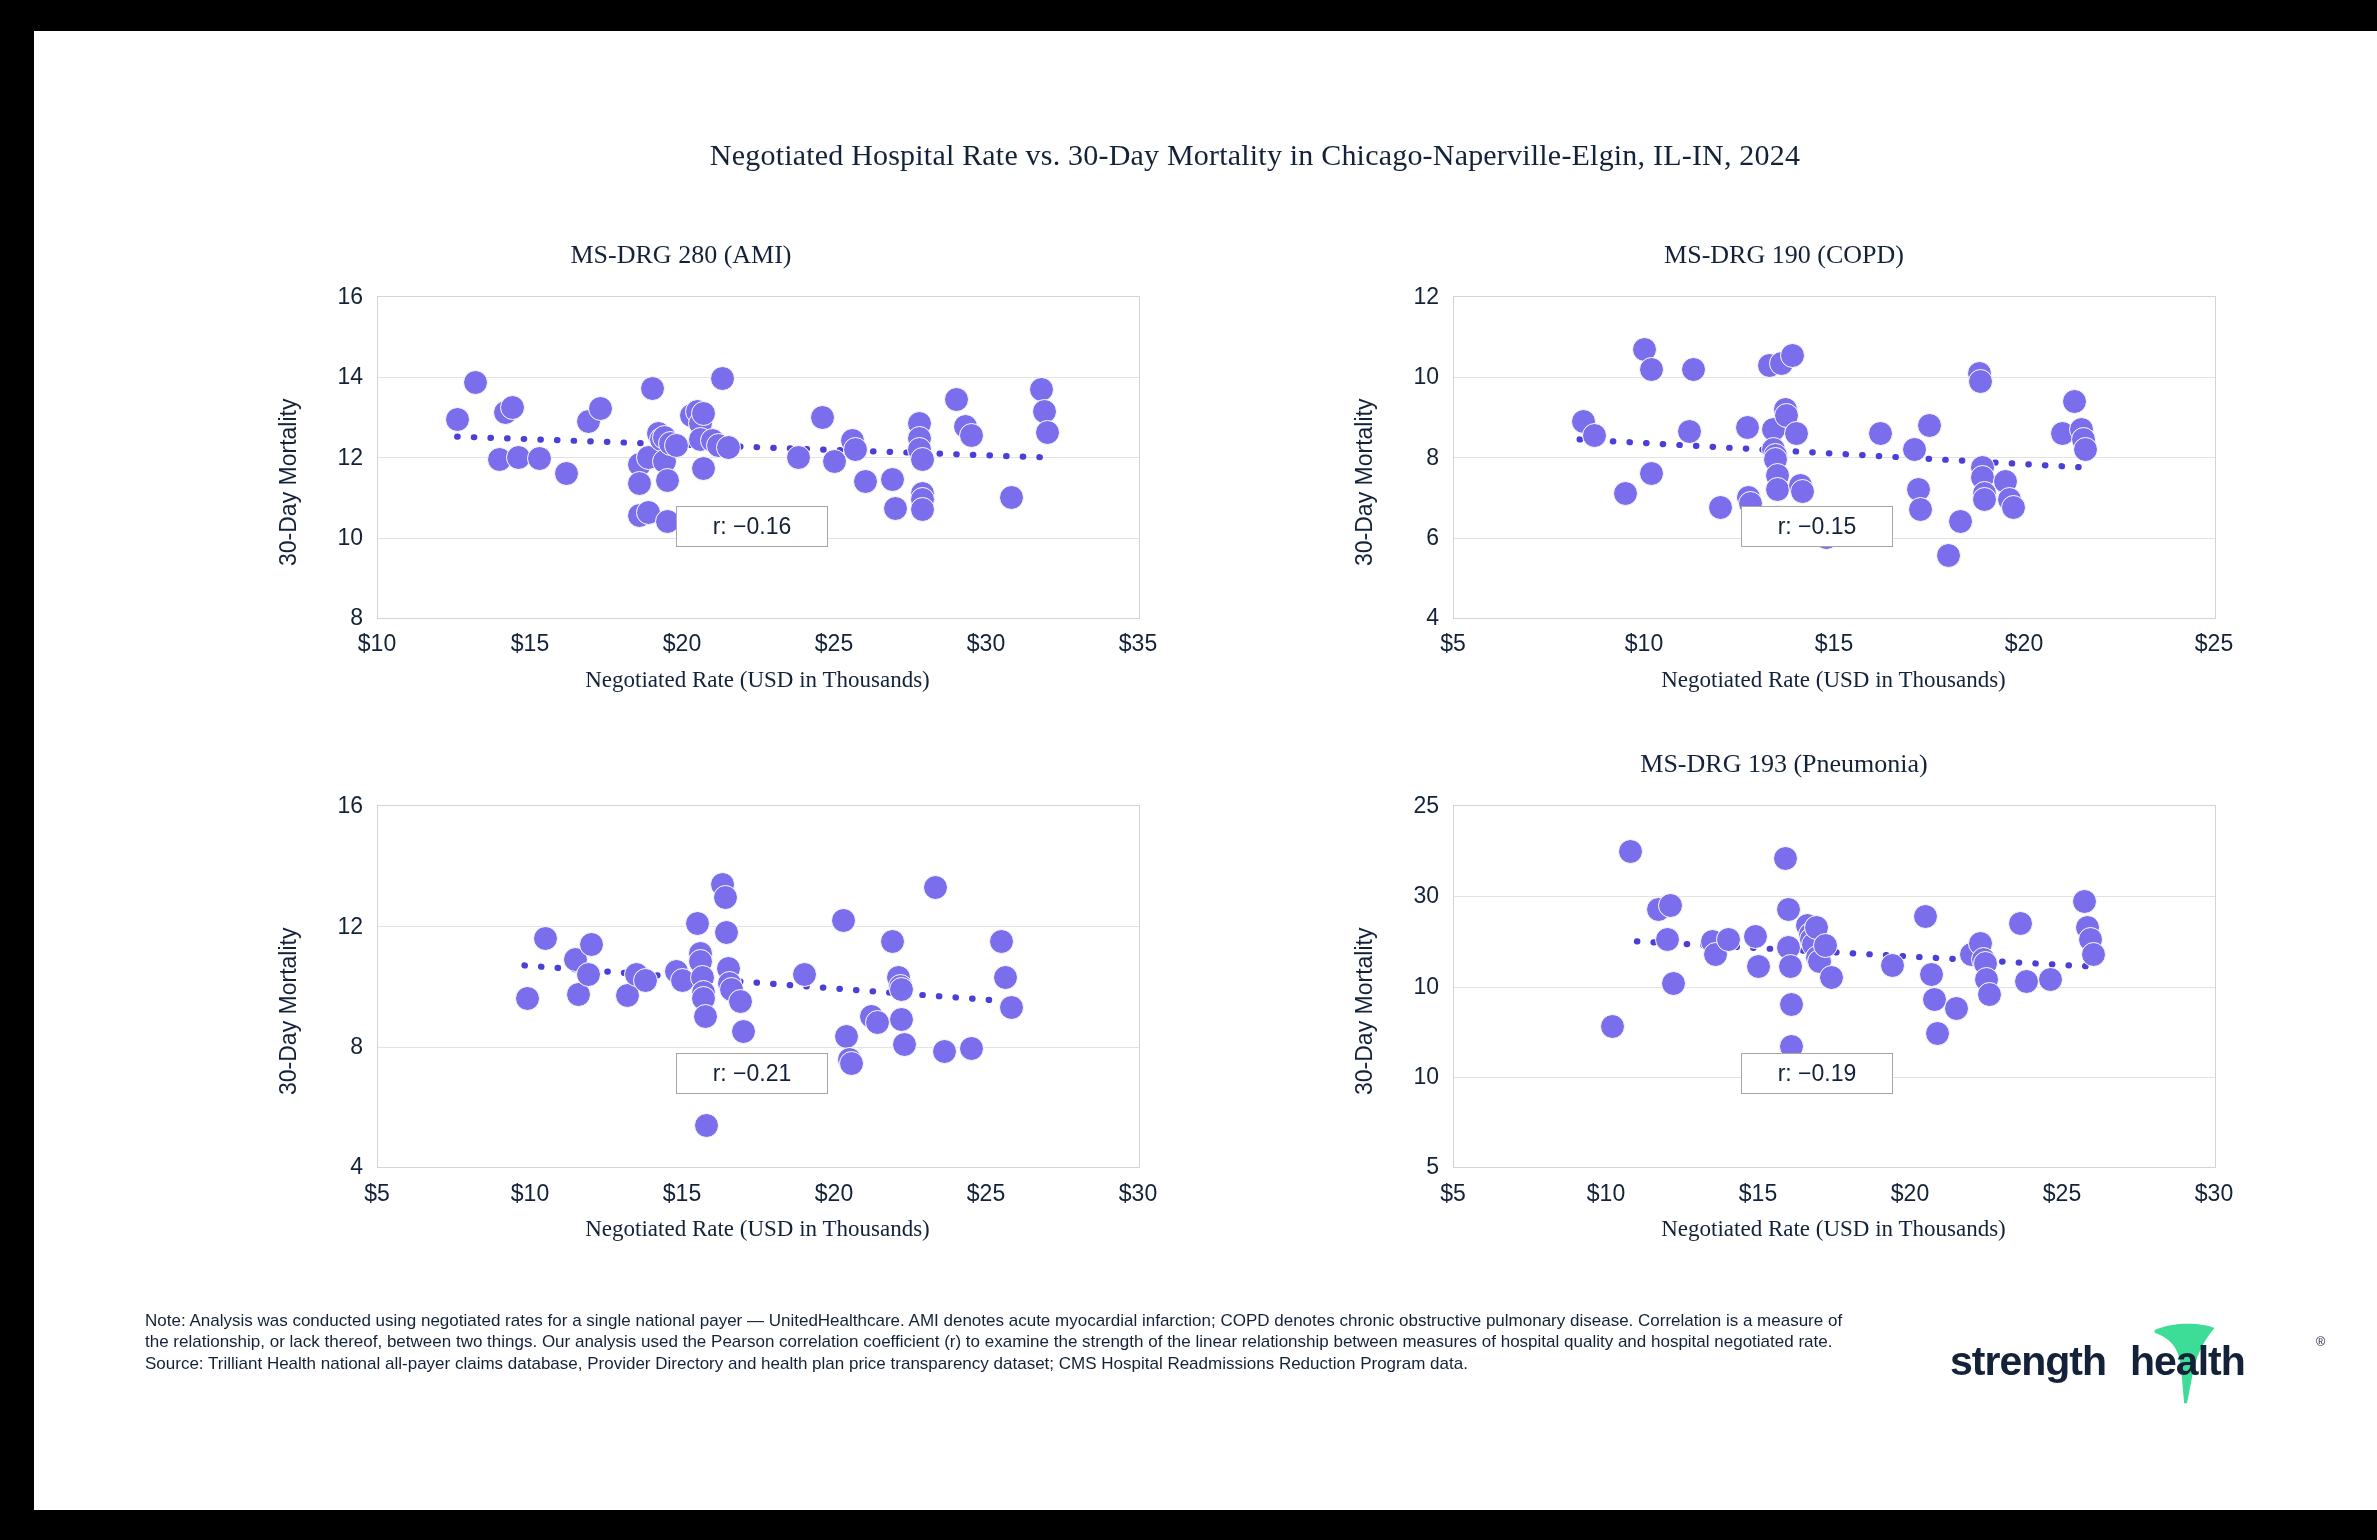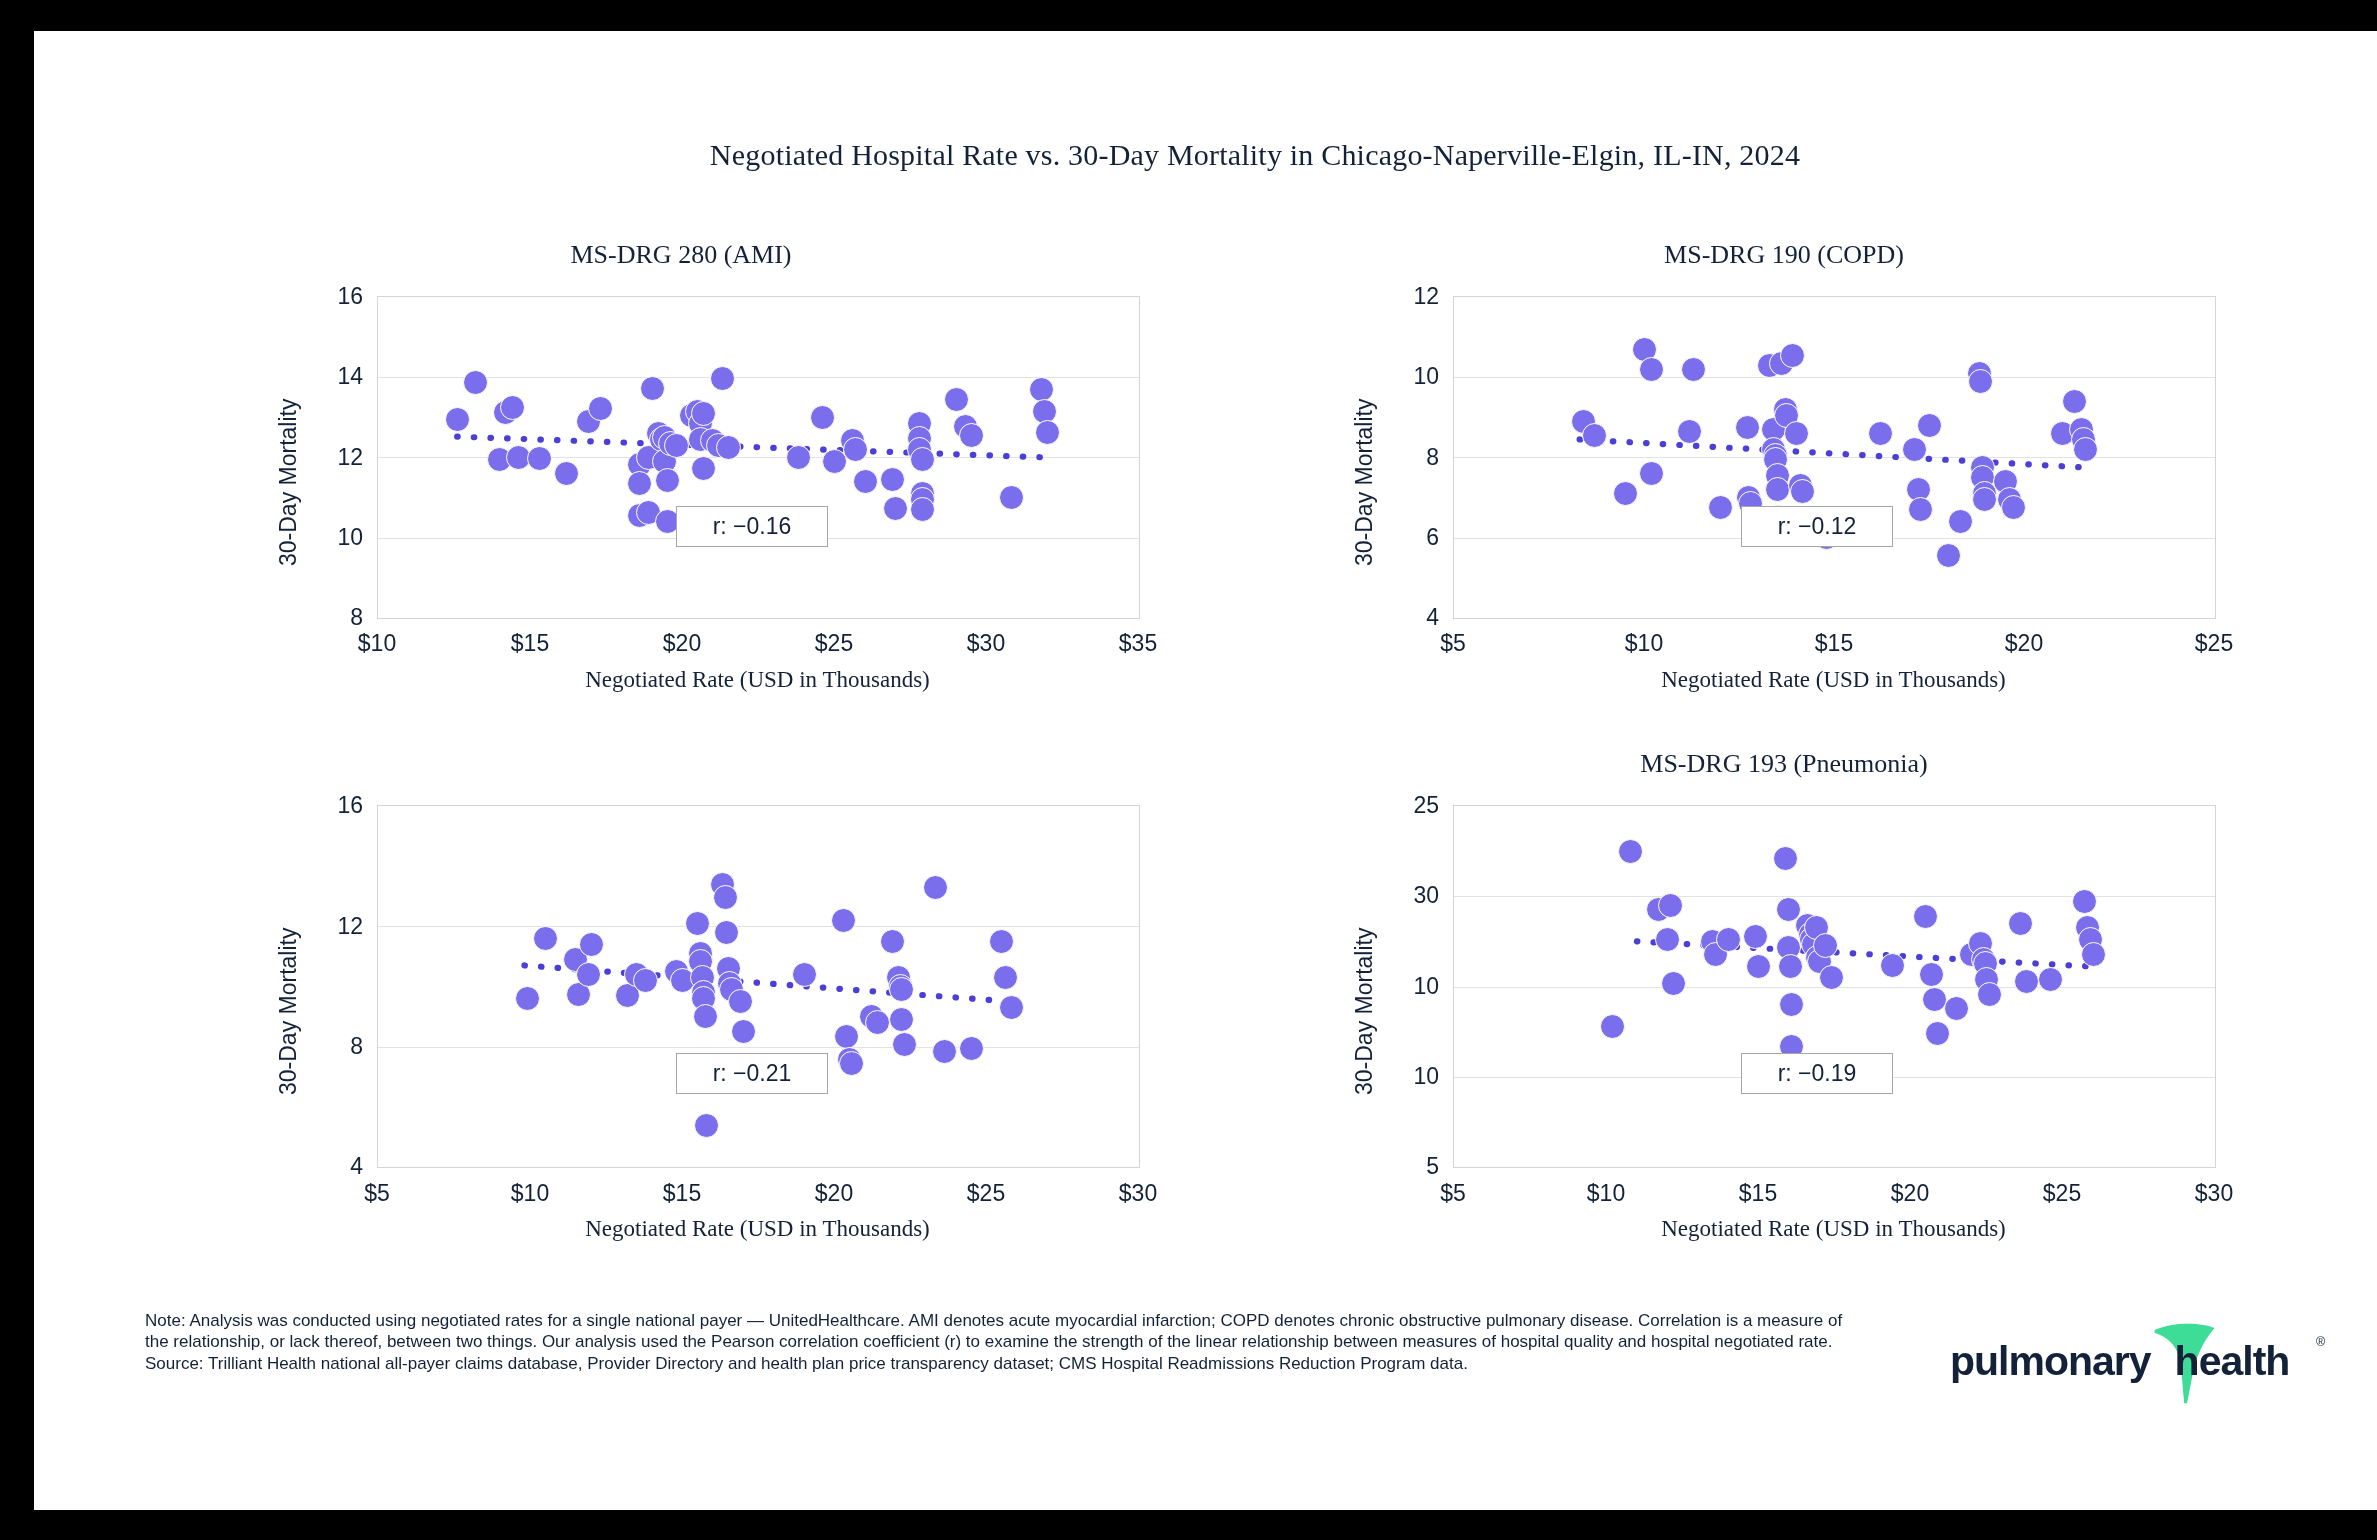--- a/index.html
+++ b/index.html
@@ -280,21 +280,21 @@
       <div class="ytick" style="left: 140px; width: 62px; top: 217px;">8</div>
       <div class="ytick" style="left: 140px; width: 62px; top: 136px;">10</div>
       <div class="ytick" style="left: 140px; width: 62px; top: 56px;">12</div>
       <div class="xtick" style="left: 216px; top: 390px;">$5</div>
       <div class="xtick" style="left: 407px; top: 390px;">$10</div>
       <div class="xtick" style="left: 597px; top: 390px;">$15</div>
       <div class="xtick" style="left: 787px; top: 390px;">$20</div>
       <div class="xtick" style="left: 977px; top: 390px;">$25</div>
       <div class="xlabel" style="left: 216px; width: 761px; top: 427px;">Negotiated Rate (USD in Thousands)</div>
       <div class="ylabel" style="left: 114px; top: 326px;">30-Day Mortality</div>
-      <div class="rbox" style="left: 504px; top: 266px; width: 152px; height: 41px;">r: −0.12</div>
+      <div class="rbox" style="left: 504px; top: 266px; width: 152px; height: 41px;">r: −0.15</div>
     </div>
   <div class="panel" id="panel-hf" style="left:100px; top:718px;width:1094px; height:542px;">
       <div class="plot" style="left: 243px; top: 56px; width: 761px; height: 361px;">
         <div class="gridline" style="top: 241px;"></div>
         <div class="gridline" style="top: 120px;"></div>
         <svg class="trend" viewBox="0 0 1600 760">
           <line x1="307.20000000000005" y1="335.66666666666674" x2="1331.2" y2="411.6666666666667" stroke="#4B3FD8" stroke-width="13" stroke-linecap="round" stroke-dasharray="1 34"></line>
         </svg>
         <div class="dot" style="width: 25px; height: 25px; left: 137px; top: 180px; background: rgb(123, 110, 236);"></div>
         <div class="dot" style="width: 25px; height: 25px; left: 155px; top: 120px; background: rgb(123, 110, 236);"></div>
@@ -430,18 +430,18 @@
 
   <div class="note">
     <p>Note: Analysis was conducted using negotiated rates for a single national payer — UnitedHealthcare. AMI denotes acute myocardial infarction; COPD denotes chronic obstructive pulmonary disease. Correlation is a measure of the relationship, or lack thereof, between two things. Our analysis used the Pearson correlation coefficient (r) to examine the strength of the linear relationship between measures of hospital quality and hospital negotiated rate.</p>
     <p class="src">Source: Trilliant Health national all-payer claims database, Provider Directory and health plan price transparency dataset; CMS Hospital Readmissions Reduction Program data.</p>
   </div>
 
   <div class="logo">
     <svg width="395" height="100" viewBox="0 0 830 210" style="position:absolute;left:0;top:0;">
       <path id="swoosh" d="M430 42 C 470 24, 530 26, 556 38 C 536 60, 520 92, 512 124 L 498 196 L 492 196 L 486 126 C 482 86, 470 62, 430 48 Z" fill="#3DDC97"></path>
     </svg>
-    <div class="logo-text"><span>pulmonary</span><span style="display:inline-block;width:24px;"></span><span>health</span></div>
+    <div class="logo-text"><span>strength</span><span style="display:inline-block;width:24px;"></span><span>health</span></div>
     <div class="logo-reg">®</div>
   </div>
 
 </div>
 
 
 </body></html>

